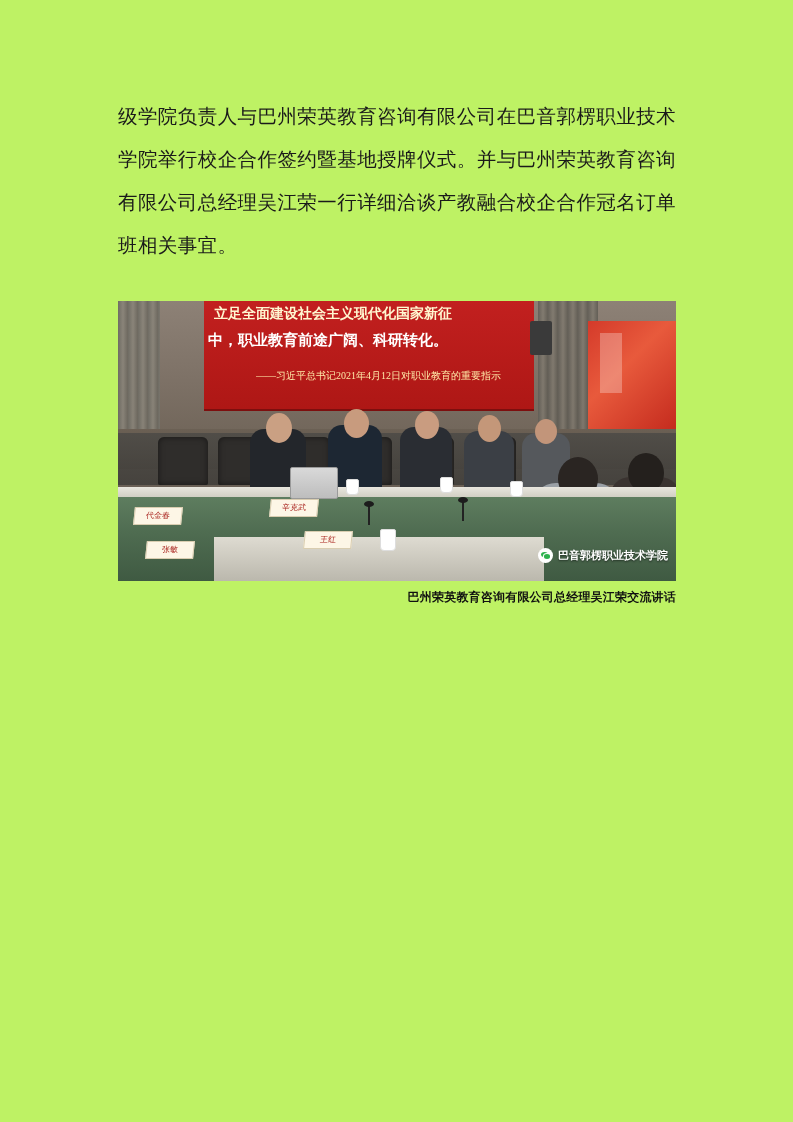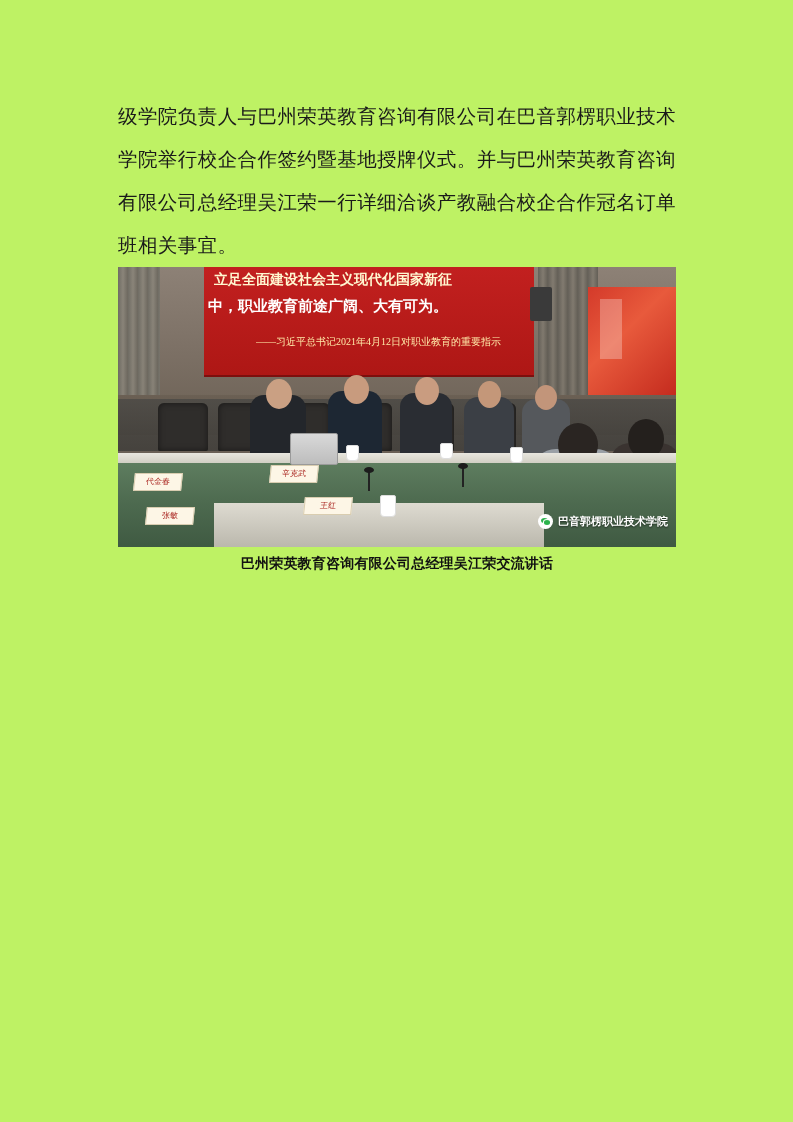--- a/index.html
+++ b/index.html
@@ -27,20 +27,21 @@
     line-height: 43px;
     color: #1a1a1a;
     text-align: justify;
     letter-spacing: 0.4px;
     margin: 0;
   }
   .para-indent {
     text-indent: 2em;
   }
   .figure {
+    margin-top: 34px;
     width: 558px;
   }
   .photo {
     position: relative;
     width: 558px;
     height: 280px;
     overflow: hidden;
     background: #6a6056;
   }
   
@@ -165,22 +166,22 @@
     content: ""; position: absolute; left: 3px; top: 4px;
     width: 7px; height: 5px; border-radius: 50%; background: #2bb24c;
   }
   .wechat-badge::after {
     content: ""; position: absolute; left: 6px; top: 6px;
     width: 6px; height: 4.5px; border-radius: 50%; background: #2bb24c;
     box-shadow: 0 0 0 1px #fff;
   }
   .caption {
     margin-top: 8px;
-    text-align: center;
-    font-size: 14px;
+    text-align: right;
+    font-size: 12px;
     font-weight: bold;
     color: #111;
     font-family: Liberation Mono, monospace;
     letter-spacing: .2px;
   }
   .para-block2 {
     margin-top: 42px;
   }
 </style>
 </head>
@@ -192,21 +193,21 @@
     <p class="para">级学院负责人与巴州荣英教育咨询有限公司在巴音郭楞职业技术学院举行校企合作签约暨基地授牌仪式。并与巴州荣英教育咨询有限公司总经理吴江荣一行详细洽谈产教融合校企合作冠名订单班相关事宜。</p>
 
     <div class="figure">
       <div class="photo">
         <div class="wall"></div>
         <div class="curtain-l"></div>
         <div class="curtain-r"></div>
 
         <div class="banner">
           <div class="banner-line1">立足全面建设社会主义现代化国家新征</div>
-          <div class="banner-line2">中，职业教育前途广阔、大有可为。</div>
+          <div class="banner-line2">中，职业教育前途广阔、科研转化。</div>
           <div class="banner-line3">——习近平总书记2021年4月12日对职业教育的重要指示</div>
         </div>
 
         <div class="screen-right"></div>
         <div class="speaker"></div>
 
         <div class="backwall-low"></div>
         <div class="chairbar"></div>
 
         <div class="chair" style="left:40px;"></div>

